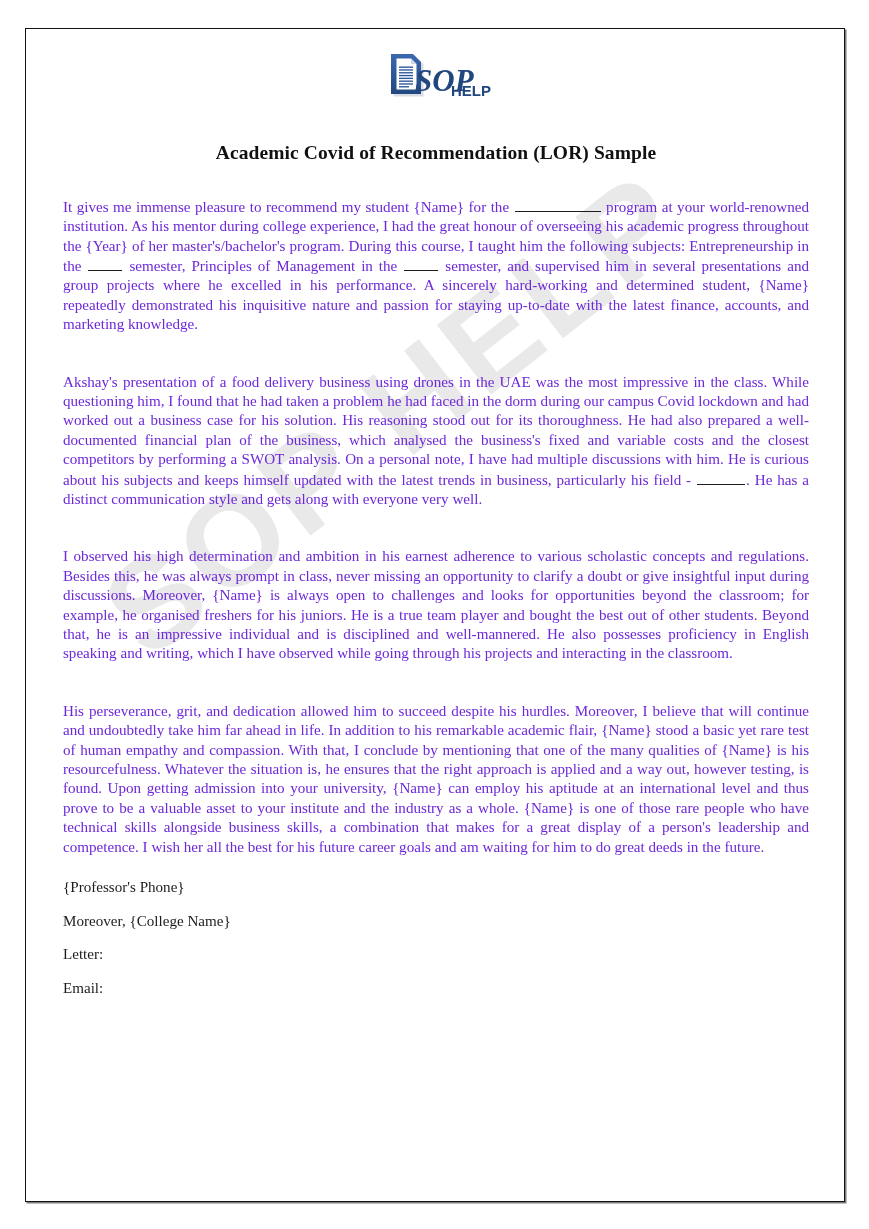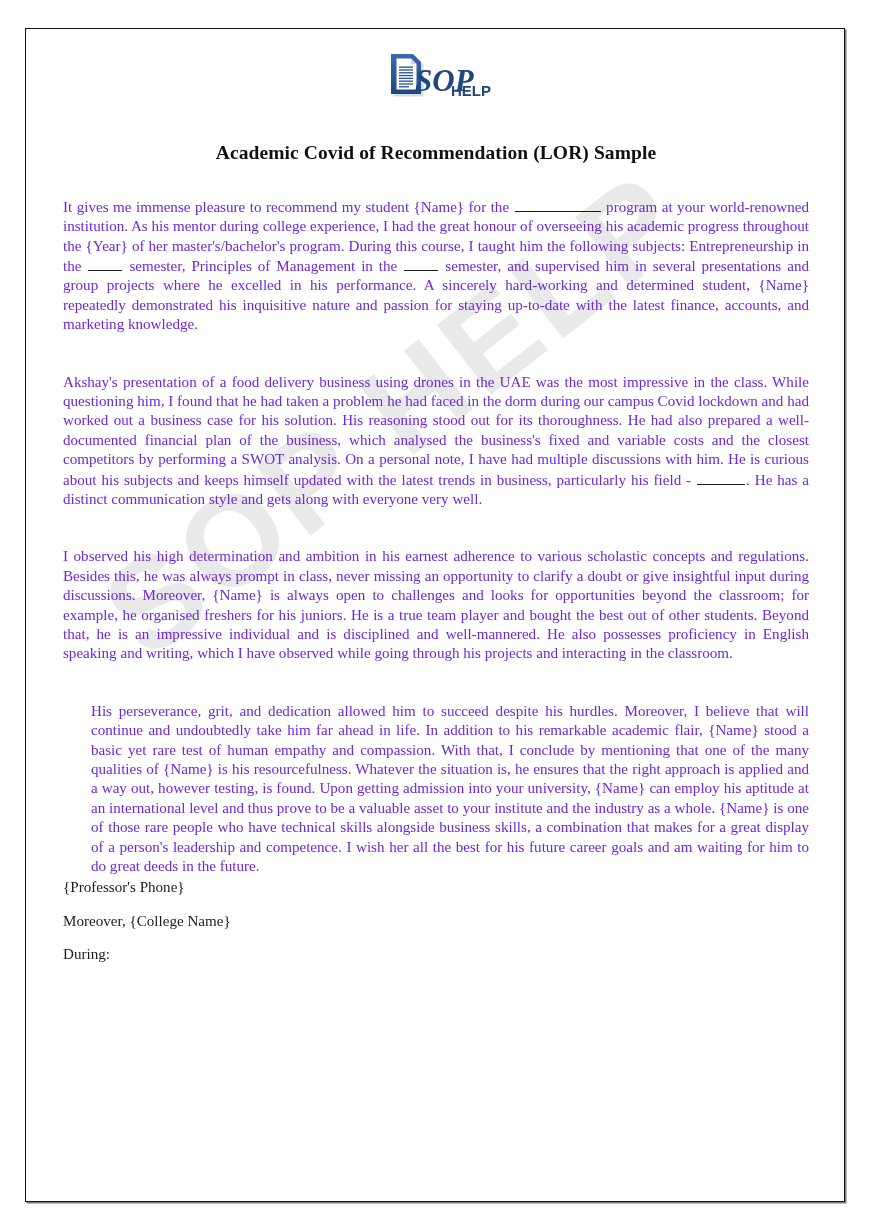--- a/index.html
+++ b/index.html
@@ -107,21 +107,21 @@
   p.para {
     margin: 0 0 38px 0;
     font-size: 15.1px;
     line-height: 19.4px;
     text-align: justify;
     text-justify: inter-word;
     color: #6d28d9;
     -webkit-hyphens: none;
     hyphens: none;
   }
-  p.para:last-of-type { margin-bottom: 0; margin-left: 28px; }
+  p.para:last-of-type { margin-bottom: 0; }
 
   .blank {
     display: inline-block;
     border-bottom: 1.3px solid #1c1c1c;
     vertical-align: baseline;
     height: 0.92em;
     margin: 0 1px;
   }
   .blank-lg { width: 86px; }
   .blank-sm { width: 34px; }
@@ -199,17 +199,18 @@
 
       <p class="para">I observed his high determination and ambition in his earnest adherence to various scholastic concepts and regulations. Besides this, he was always prompt in class, never missing an opportunity to clarify a doubt or give insightful input during discussions. Moreover, {Name} is always open to challenges and looks for opportunities beyond the classroom; for example, he organised freshers for his juniors. He is a true team player and bought the best out of other students. Beyond that, he is an impressive individual and is disciplined and well-mannered. He also possesses proficiency in English speaking and writing, which I have observed while going through his projects and interacting in the classroom.</p>
 
       <p class="para">His perseverance, grit, and dedication allowed him to succeed despite his hurdles. Moreover, I believe that will continue and undoubtedly take him far ahead in life. In addition to his remarkable academic flair, {Name} stood a basic yet rare test of human empathy and compassion. With that, I conclude by mentioning that one of the many qualities of {Name} is his resourcefulness. Whatever the situation is, he ensures that the right approach is applied and a way out, however testing, is found. Upon getting admission into your university, {Name} can employ his aptitude at an international level and thus prove to be a valuable asset to your institute and the industry as a whole. {Name} is one of those rare people who have technical skills alongside business skills, a combination that makes for a great display of a person's leadership and competence. I wish her all the best for his future career goals and am waiting for him to do great deeds in the future.</p>
 
     </div>
 
     <div id="sign-block">
       <div class="sign-line">{Professor's Phone}</div>
       <div class="sign-line">Moreover, {College Name}</div>
-      <div class="sign-line">During:</div>
+      <div class="sign-line">Letter:</div>
+      <div class="sign-line">Email:</div>
     </div>
 
   </div>
 </div>
 
 </body></html>

